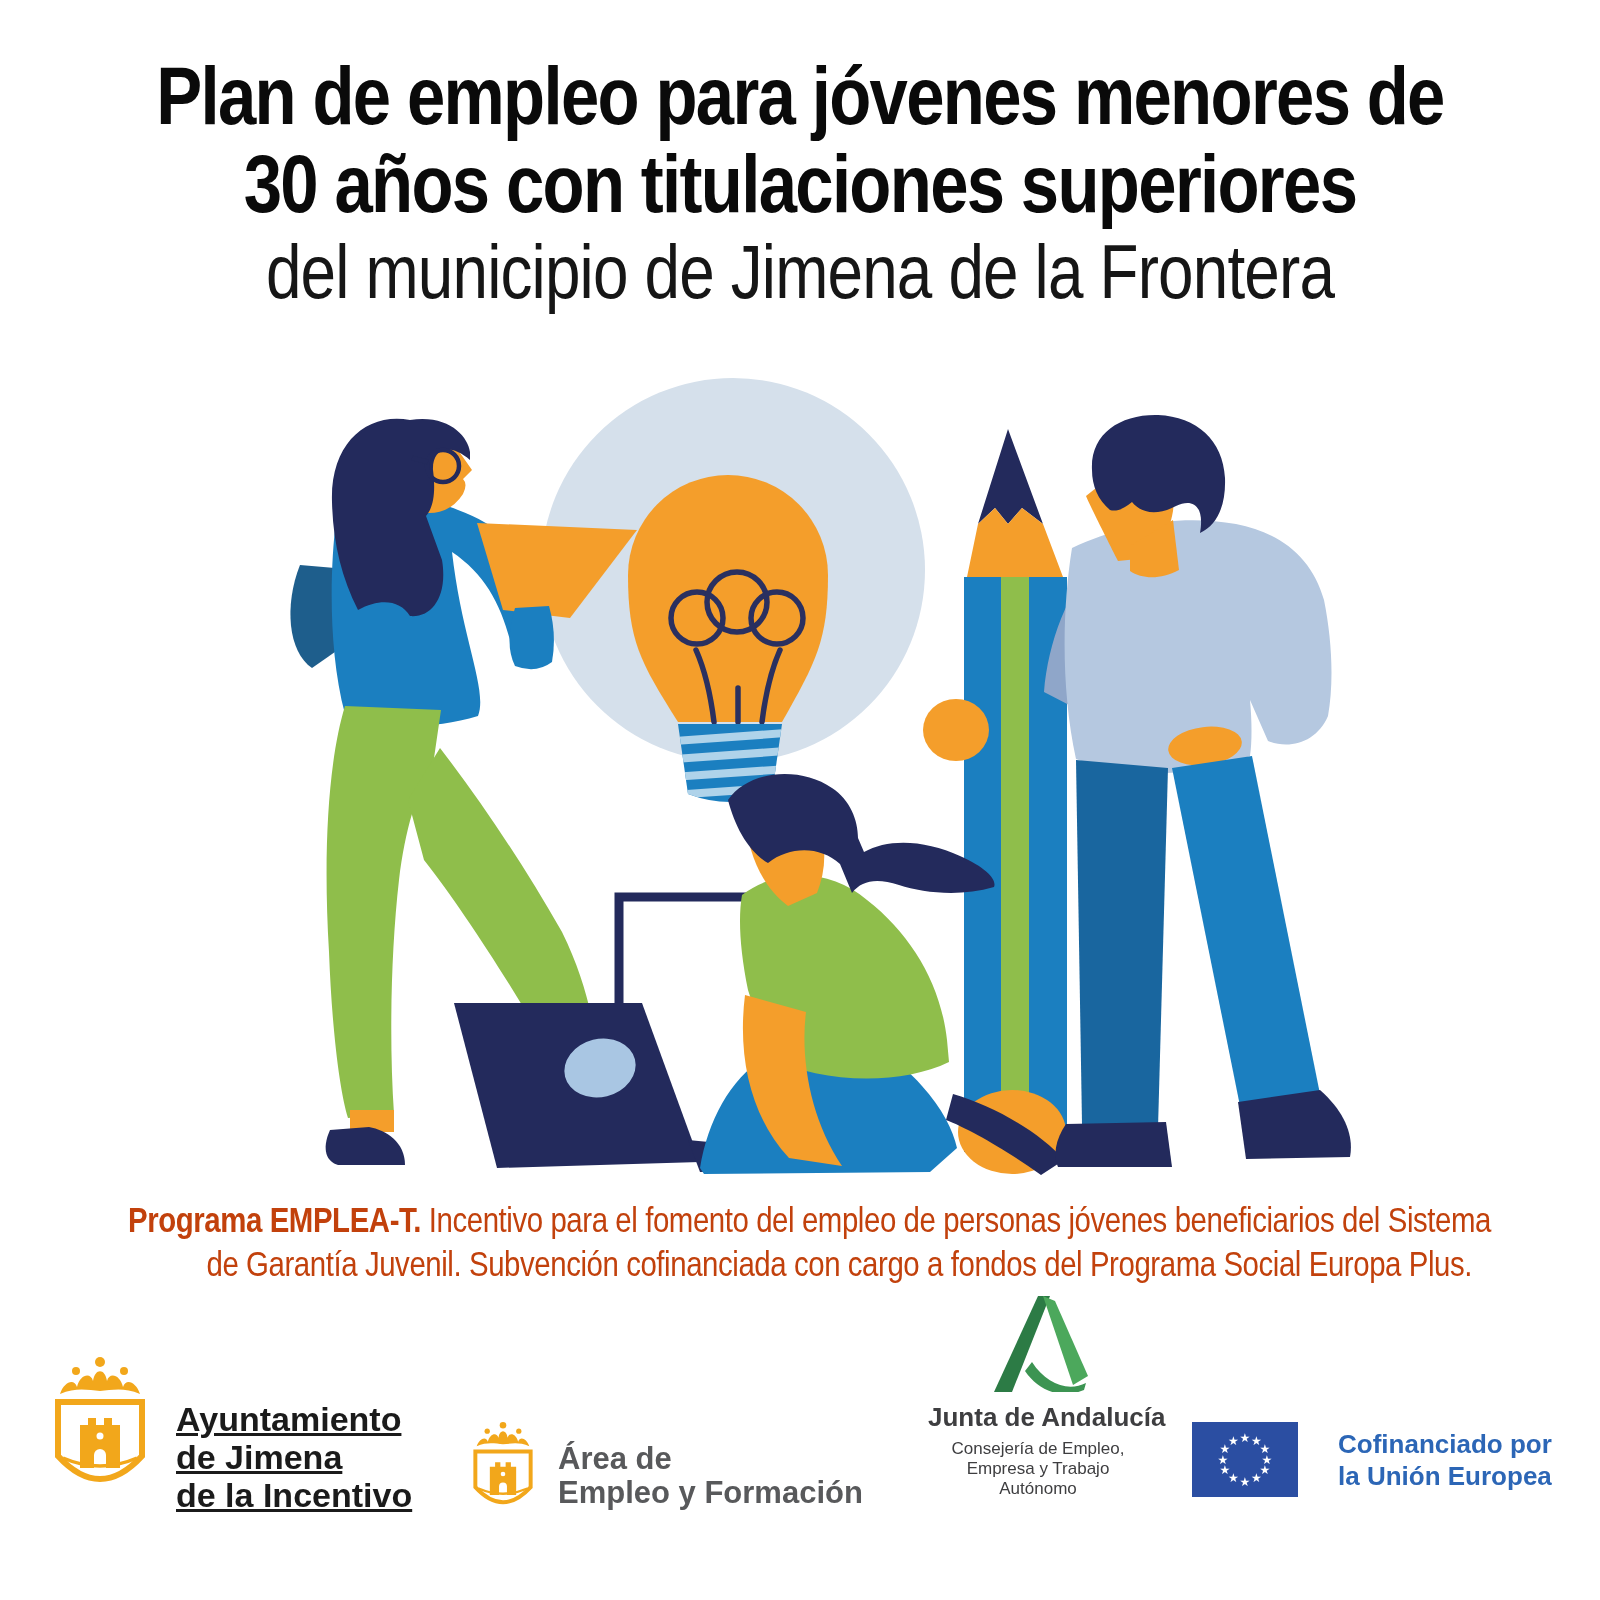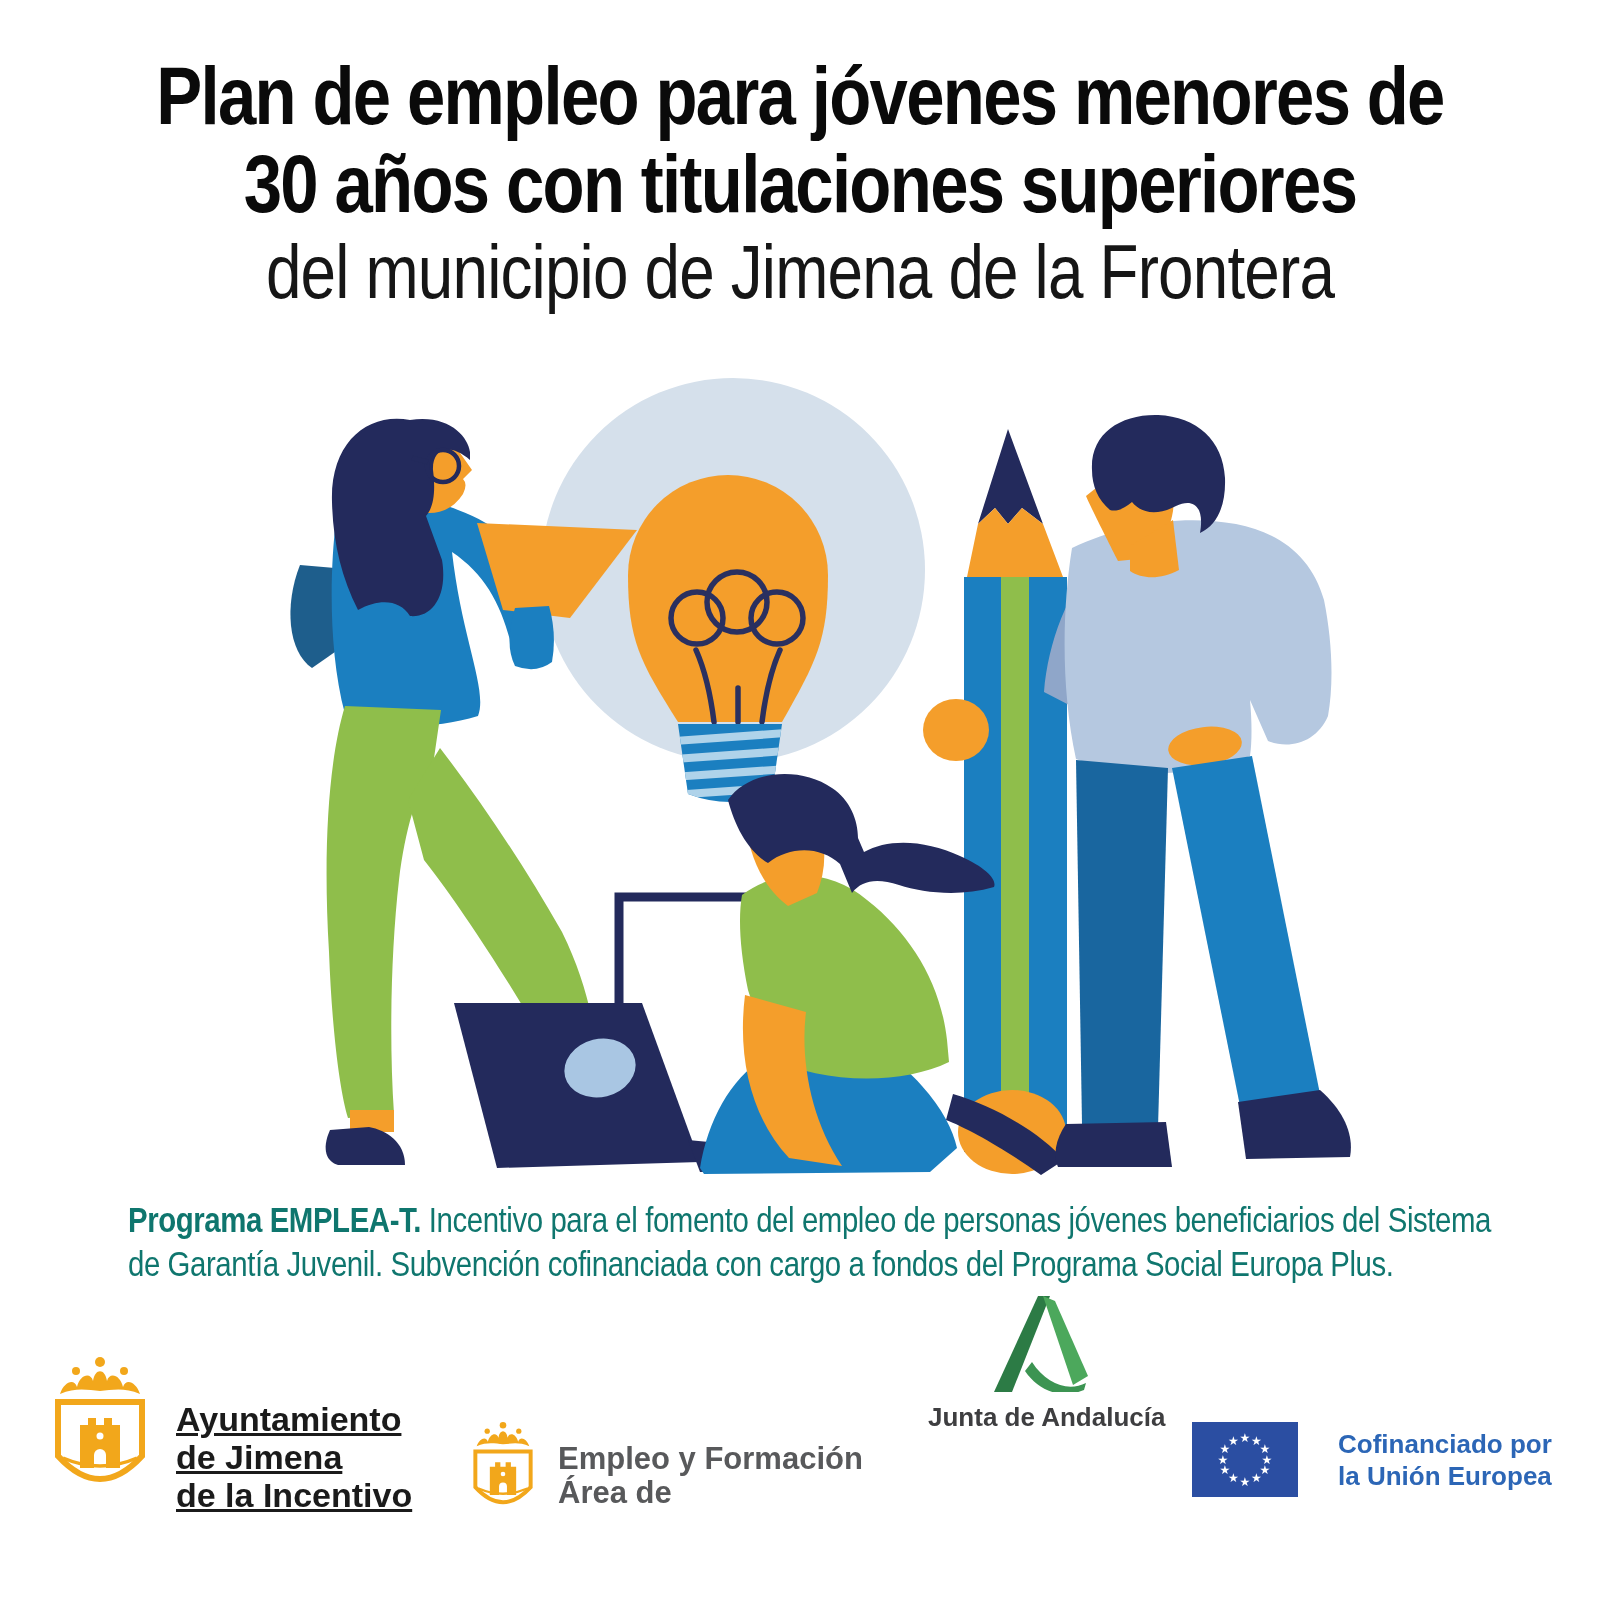--- a/index.html
+++ b/index.html
@@ -6,21 +6,21 @@
   .canvas{position:relative;width:1600px;height:1600px;background:#ffffff;overflow:hidden;
           font-family:"Liberation Sans", sans-serif;}
   
   .title-block{position:absolute;top:52px;left:0;width:1600px;text-align:center;z-index:5;}
   .cond{transform:scaleX(0.84);transform-origin:50% 50%;}
   .title-line{font-weight:bold;font-size:82px;line-height:88px;color:#0a0a0a;letter-spacing:-2px;white-space:nowrap;}
   .title-line.light{font-weight:400;font-size:76px;color:#161616;letter-spacing:-1px;}
   
   .illus{position:absolute;left:0;top:0;width:1600px;height:1600px;z-index:1;}
   
-  .note{position:absolute;top:1198px;left:0;width:1600px;text-align:left;z-index:5;color:#0f766e;}
+  .note{position:absolute;top:1198px;left:0;width:1600px;text-align:right;z-index:5;color:#c2410c;}
   .note .nline{font-size:35px;line-height:44px;letter-spacing:-0.5px;white-space:nowrap;}
   .note .lead{font-weight:bold;}
   
   .logo-group{position:absolute;display:flex;align-items:flex-start;z-index:5;}
   .ayto{left:50px;top:1352px;}
   .ayto .txt{margin-left:26px;padding-top:48px;font-weight:bold;font-size:34px;line-height:38px;color:#1b1b1b;text-decoration:underline;}
   .area{left:470px;top:1420px;}
   .area .txt{margin-left:22px;padding-top:22px;font-weight:bold;font-size:31px;line-height:34px;color:#58595b;}
   .junta{left:928px;top:1292px;width:220px;display:block;text-align:center;}
   .junta .name{font-weight:bold;font-size:26px;color:#3e3e40;margin-top:10px;white-space:nowrap;}
@@ -157,32 +157,36 @@
       <circle cx="26" cy="17" r="4" fill="#f2a71b"></circle>
         <circle cx="50" cy="8" r="5" fill="#f2a71b"></circle>
         <circle cx="74" cy="17" r="4" fill="#f2a71b"></circle>
       <path d="M8 48 H92 V102 Q50 148 8 102 Z" fill="#ffffff" stroke="#f2a71b" stroke-width="6"></path>
       <path d="M30 80 L30 71 L38 71 L38 64 L46 64 L46 71 L54 71 L54 64 L62 64 L62 71 L70 71 L70 114 L30 114 Z" fill="#f2a71b"></path>
       <path d="M44 114 v-13 a6 6 0 0 1 12 0 v13 Z" fill="#ffffff"></path>
       <circle cx="50" cy="82" r="3.5" fill="#ffffff"></circle>
       <path d="M13 104 Q50 120 87 104" fill="none" stroke="#f2a71b" stroke-width="3.5"></path>
     </svg>
     <div class="txt">
+      <div>Área de</div>
       <div>Empleo y Formación</div>
-      <div>Área de</div>
     </div>
   </div>
 
   <div class="logo-group junta">
     <svg width="100" height="100" viewBox="0 0 100 100" style="display:block;margin:0 auto;">
       <path d="M50 4 L62 4 L24 100 L6 100 Z" fill="#2c7b45"></path>
       <path d="M55 4 L67 9 L100 84 L85 93 Z" fill="#4ca85c"></path>
       <path d="M44 70 C58 92 80 100 98 91 L96 98 C72 108 50 98 37 79 Z" fill="#3c9452"></path>
     </svg>
     <div class="name">Junta de Andalucía</div>
+    <div class="dept">
+      <div>Consejería de Empleo,</div>
+      <div>Empresa y Trabajo Autónomo</div>
+    </div>
   </div>
 
   <div class="logo-group eu">
     <svg width="106" height="75" viewBox="0 0 106 75">
       <rect width="106" height="75" fill="#2b4ea2"></rect>
       <g fill="#ffffff" font-size="12" text-anchor="middle">
         <text x="53" y="19.5">★</text>
           <text x="64.5" y="22.6">★</text>
           <text x="73" y="30.9">★</text>
         <text x="75" y="41.5">★</text>

